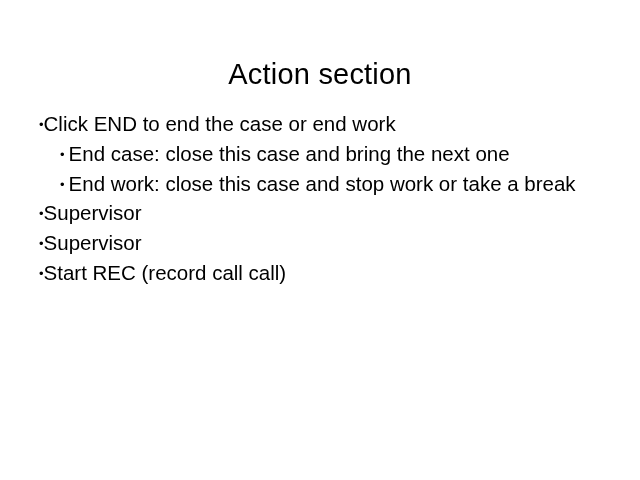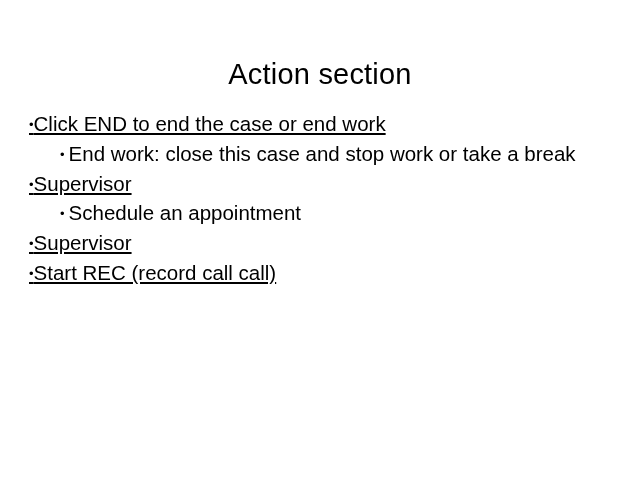--- a/index.html
+++ b/index.html
@@ -53,22 +53,21 @@
     line-height: 28.8px;
     color: #000000;
     text-align: left;
     white-space: normal;
   }
 
   
   .level-1 {
     padding-left: 10px;
     text-indent: -10px;
-    margin-left: 0px;
-    text-decoration: underline;
+    margin-left: 10px;
   }
   .level-1 > .bullet-mark {
     font-size: 13px;
     vertical-align: 2px;
     letter-spacing: 0;
   }
 
   
   .level-2 {
     padding-left: 28px;
@@ -91,32 +90,32 @@
 <div class="slide">
 
   <h1 class="slide-title">Action section</h1>
 
   <div class="slide-body">
 
     <div class="bullet-line level-1">
       <span class="bullet-mark">•</span><span class="bullet-text">Click END to end the case or end work</span>
     </div>
 
+    <div class="bullet-line level-2">
+      <span class="bullet-mark">•</span><span class="bullet-text">End case: close this case and bring the next one</span>
+    </div>
 
     <div class="bullet-line level-2">
       <span class="bullet-mark">•</span><span class="bullet-text">End work: close this case and stop work or take a break</span>
     </div>
 
     <div class="bullet-line level-1">
       <span class="bullet-mark">•</span><span class="bullet-text">Supervisor</span>
     </div>
 
-    <div class="bullet-line level-2">
-      <span class="bullet-mark">•</span><span class="bullet-text">Schedule an appointment</span>
-    </div>
 
 
     <div class="bullet-line level-1">
       <span class="bullet-mark">•</span><span class="bullet-text">Supervisor</span>
     </div>
 
 
     <div class="bullet-line level-1">
       <span class="bullet-mark">•</span><span class="bullet-text">Start REC (record call call)</span>
     </div>

